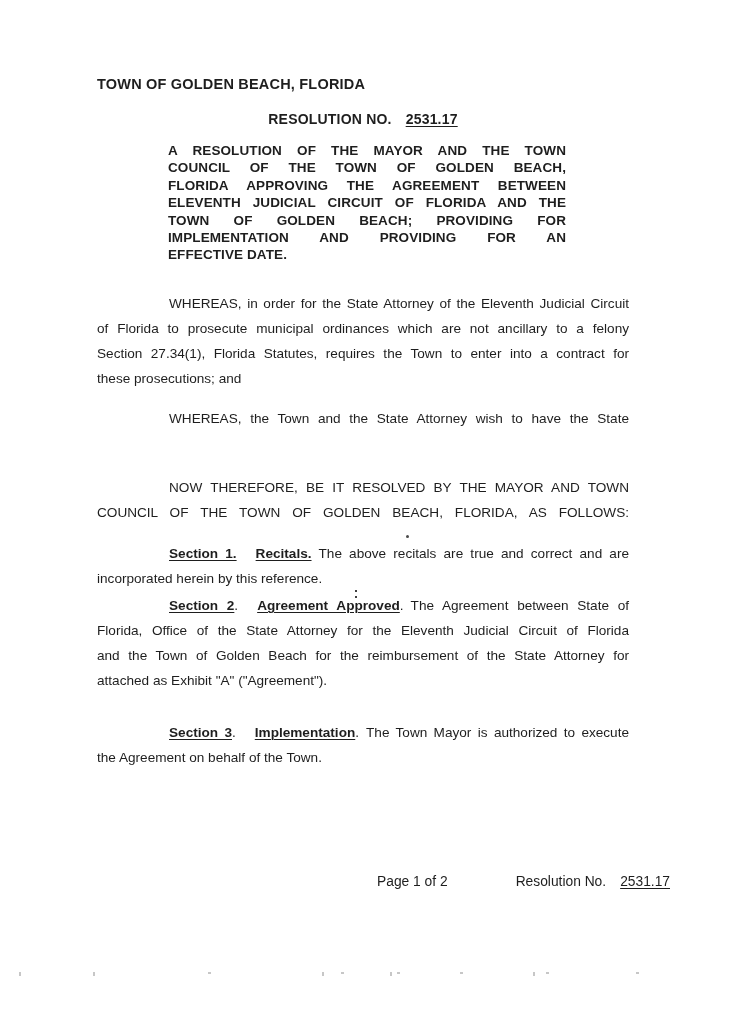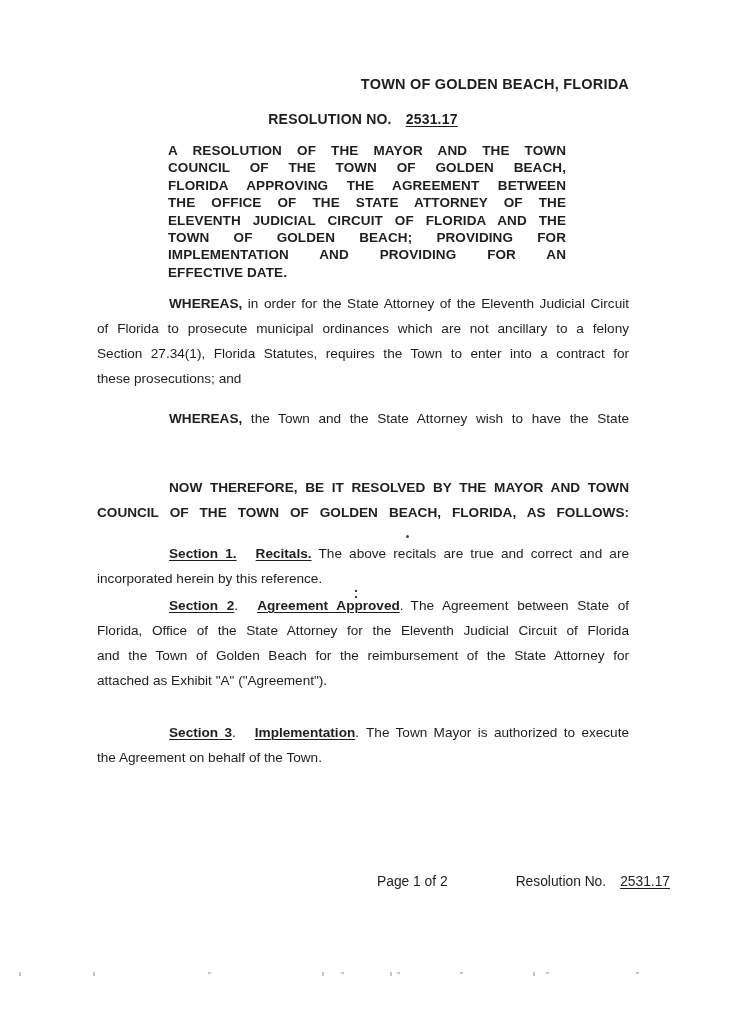--- a/index.html
+++ b/index.html
@@ -7,21 +7,21 @@
     position: relative;
     width: 729px;
     height: 1024px;
     background: #ffffff;
     font-family: "Liberation Sans", "DejaVu Sans", sans-serif;
     color: #1e1e1e;
     overflow: hidden;
   }
   .doc-title {
     position: absolute; top: 76px; left: 97px; width: 532px;
-    text-align: right; font-weight: 700; font-size: 14.5px;
+    text-align: left; font-weight: 700; font-size: 14.5px;
     letter-spacing: 0.2px;
   }
   .res-heading {
     position: absolute; top: 111px; left: 97px; width: 532px;
     text-align: center; font-weight: 700; font-size: 14px;
     letter-spacing: 0.2px;
   }
   .u { text-decoration: underline; text-decoration-thickness: 1.4px; text-underline-offset: 2px; }
   .num { margin-left: 14px; }
   .summary {
@@ -29,21 +29,21 @@
     font-weight: 700; font-size: 13.5px; line-height: 17.4px;
     letter-spacing: 0.1px;
   }
   .para {
     position: absolute; left: 97px; width: 532px;
     font-size: 13.6px; line-height: 25px;
   }
   .jl { text-align: justify; text-align-last: justify; }
   .ll { text-align: right; text-align-last: left; }
   .ind { padding-left: 72px; }
-  .b  { font-weight: 700; }
+  .b  { font-weight: 400; }
   .bu { font-weight: 700; text-decoration: underline; text-decoration-thickness: 1.4px; text-underline-offset: 2px; }
   .tab { display: inline-block; width: 19px; }
   .g   { display: inline-block; width: 7px; }
   .footer-page { position: absolute; top: 874px; left: 377px; font-size: 13.8px; }
   .footer-res  { position: absolute; top: 874px; right: 59px; font-size: 13.8px; }
   .art-dot {
     position: absolute; left: 406px; top: 535px;
     width: 3px; height: 3px; background: #4a4a4a; border-radius: 50%;
   }
   .art-colon {
@@ -63,21 +63,20 @@
 <div class="page">
 
   <div class="doc-title">TOWN OF GOLDEN BEACH, FLORIDA</div>
 
   <div class="res-heading"><span>RESOLUTION NO.</span><span class="u num">2531.17</span></div>
 
   <div class="summary">
     <div class="jl">A RESOLUTION OF THE MAYOR AND THE TOWN</div>
     <div class="jl">COUNCIL OF THE TOWN OF GOLDEN BEACH,</div>
     <div class="jl">FLORIDA APPROVING THE AGREEMENT BETWEEN</div>
-    <div class="jl">THE OFFICE OF THE STATE ATTORNEY OF THE</div>
     <div class="jl">ELEVENTH JUDICIAL CIRCUIT OF FLORIDA AND THE</div>
     <div class="jl">TOWN OF GOLDEN BEACH; PROVIDING FOR</div>
     <div class="jl">IMPLEMENTATION AND PROVIDING FOR AN</div>
     <div class="ll">EFFECTIVE DATE.</div>
   </div>
 
   <div class="para" style="top:291px">
     <div class="jl ind"><span class="b">WHEREAS,</span><span> in order for the State Attorney of the Eleventh Judicial Circuit</span></div>
     <div class="jl">of Florida to prosecute municipal ordinances which are not ancillary to a felony</div>
     <div class="jl">Section 27.34(1), Florida Statutes, requires the Town to enter into a contract for</div>

